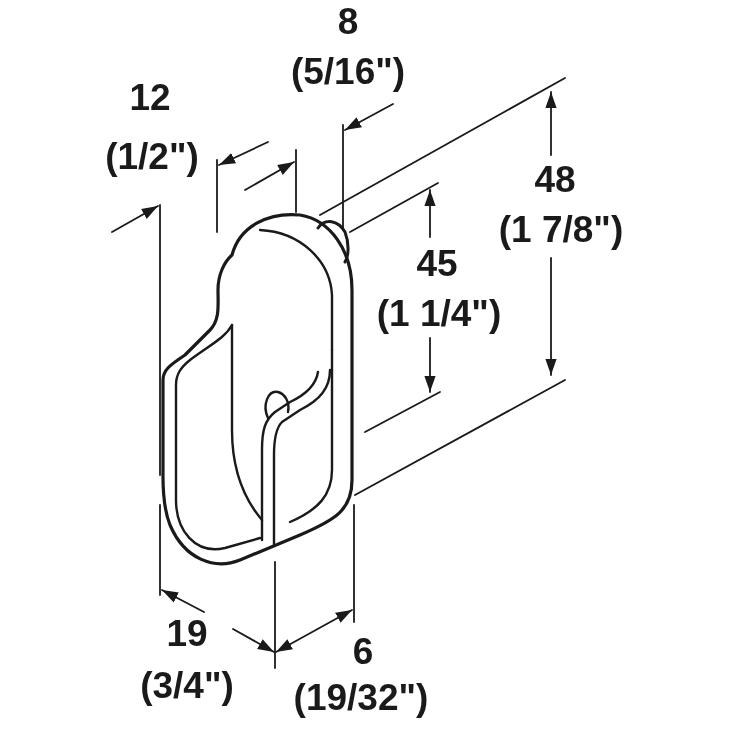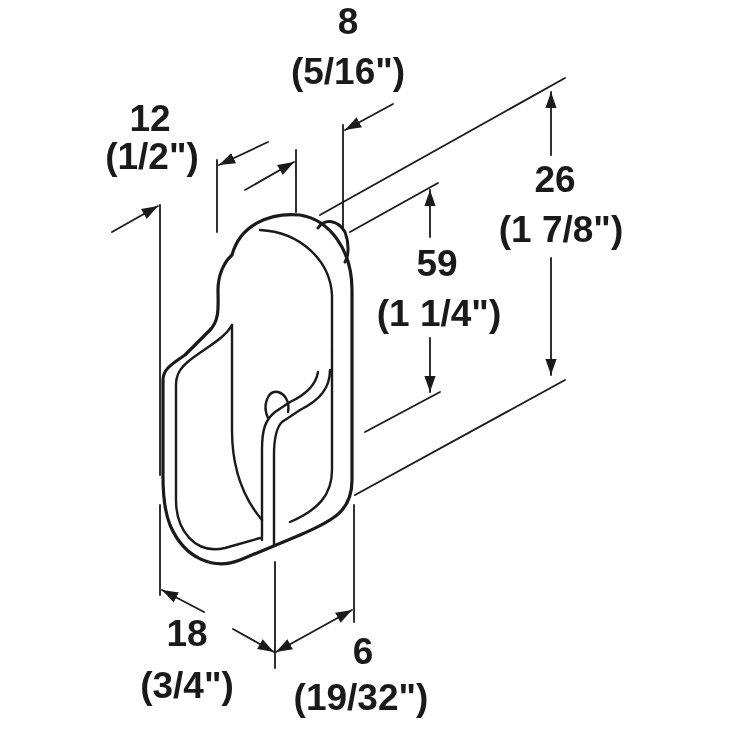--- a/index.html
+++ b/index.html
@@ -72,26 +72,26 @@
       <line x1="233" y1="629" x2="274" y2="652" marker-end="url(#arr)"></line>
 
       <line x1="276" y1="652" x2="352" y2="610" marker-start="url(#arr)" marker-end="url(#arr)"></line>
     </g>
   </g>
 </svg>
 
 <div class="lbl" style="left:318px;top:0px;width:60px;">8</div>
 <div class="lbl" style="left:268px;top:50px;width:160px;">(5/16")</div>
 
-<div class="lbl" style="left:110px;top:97px;width:80px;">12</div>
+<div class="lbl" style="left:110px;top:76px;width:80px;">12</div>
 <div class="lbl" style="left:82px;top:135px;width:140px;">(1/2")</div>
 
-<div class="lbl" style="left:520px;top:158px;width:70px;">26</div>
+<div class="lbl" style="left:520px;top:158px;width:70px;">48</div>
 <div class="lbl" style="left:474px;top:208px;width:174px;">(1 7/8")</div>
 
-<div class="lbl" style="left:402px;top:242px;width:70px;">59</div>
+<div class="lbl" style="left:402px;top:242px;width:70px;">45</div>
 <div class="lbl" style="left:352px;top:292px;width:174px;">(1 1/4")</div>
 
-<div class="lbl" style="left:152px;top:612px;width:70px;">18</div>
+<div class="lbl" style="left:152px;top:612px;width:70px;">19</div>
 <div class="lbl" style="left:120px;top:664px;width:134px;">(3/4")</div>
 
 <div class="lbl" style="left:328px;top:630px;width:70px;">6</div>
 <div class="lbl" style="left:272px;top:676px;width:178px;">(19/32")</div>
 
 </body></html>

